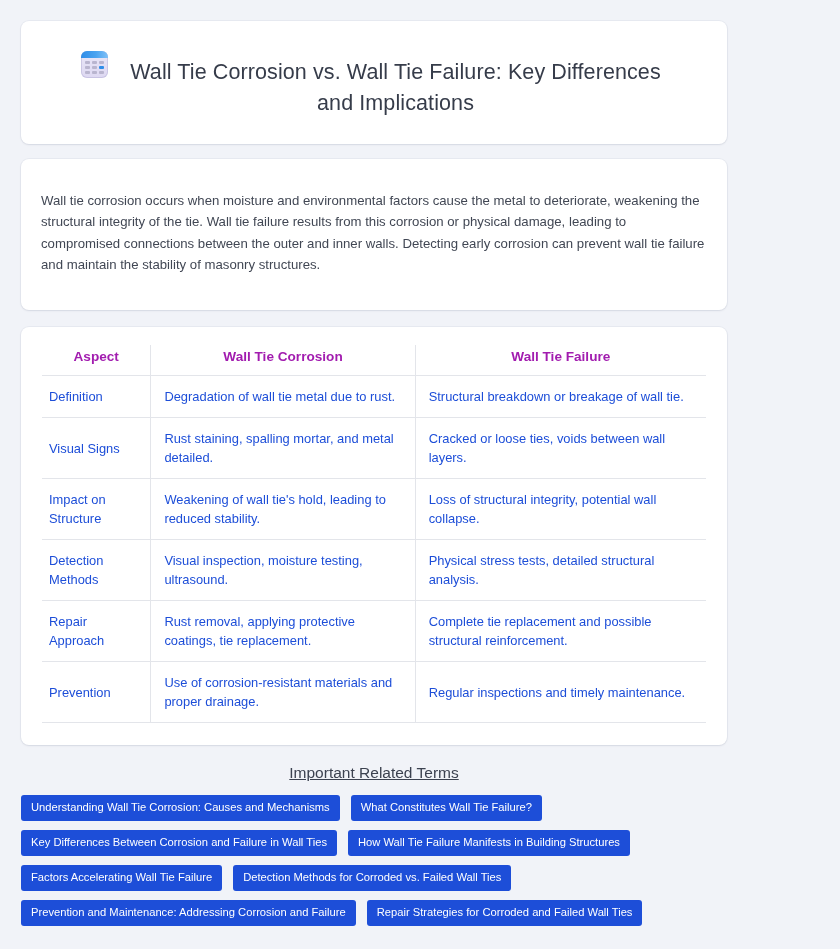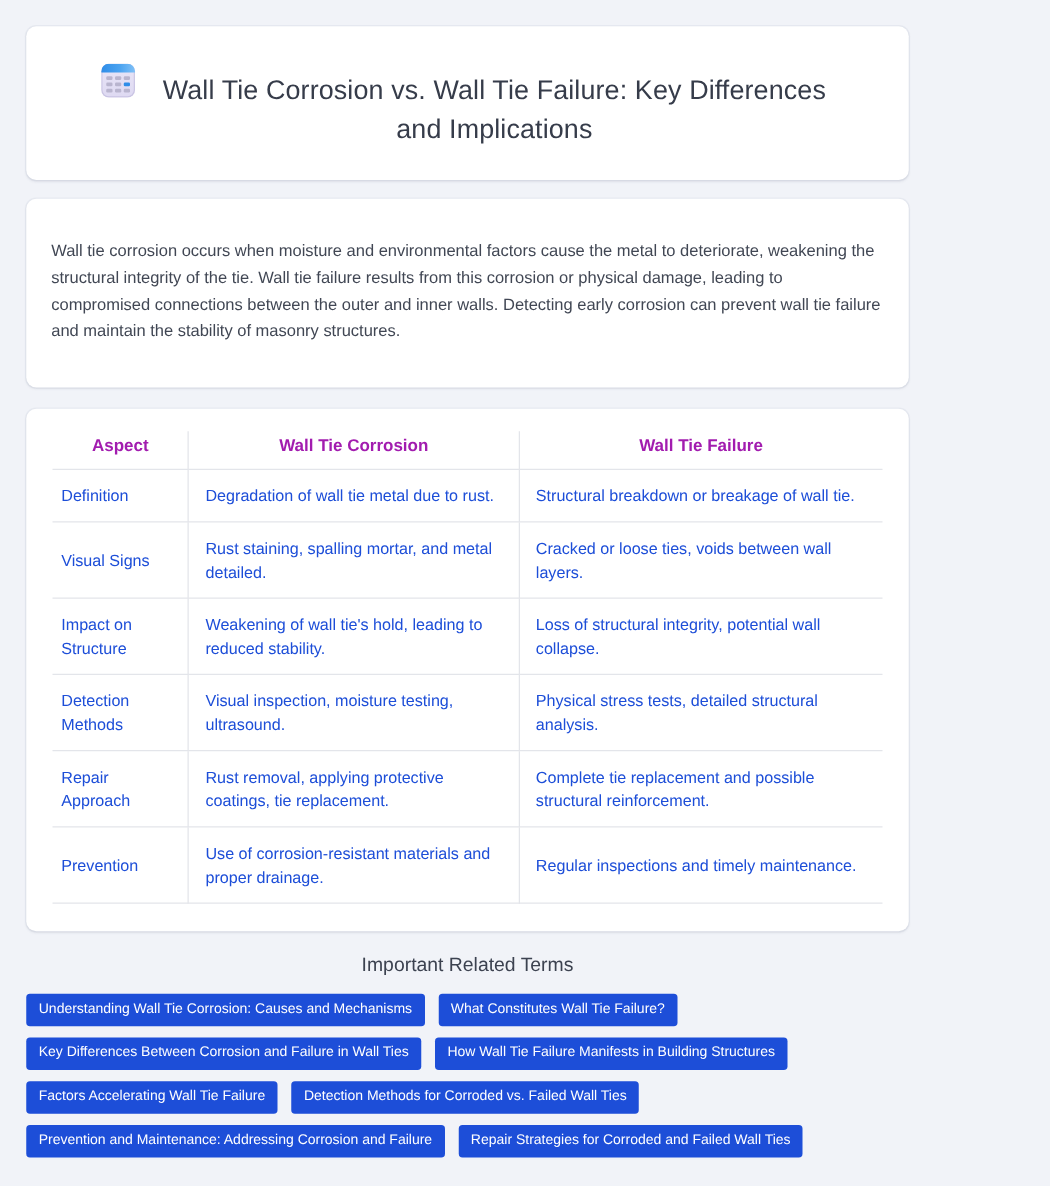--- a/index.html
+++ b/index.html
@@ -15,21 +15,20 @@
     color: #3c4250;
     overflow: hidden;
   }
 
   .page {
     width: 748px;
     height: 949px;
     position: relative;
     display: flex;
     flex-direction: column;
-    align-items: center;
   }
 
   
   .card {
     background: #ffffff;
     border-radius: 8px;
     margin: 0 21px;
     box-shadow: 0 1px 2px rgba(60,70,95,0.10), 0 0 0 1px rgba(225,228,236,0.6);
   }
 
@@ -147,20 +146,21 @@
   
   .terms-section {
     margin: 19px 21px 0 21px;
   }
   .terms-title {
     text-align: center;
     font-size: 15.5px;
     font-weight: 400;
     color: #3c4250;
     margin-bottom: 13px;
+    text-decoration: underline;
   }
   .chips {
     display: flex;
     flex-wrap: wrap;
     gap: 9px 11px;
   }
   .chip {
     background: #1d4ed8;
     color: #ffffff;
     font-size: 11.2px;

